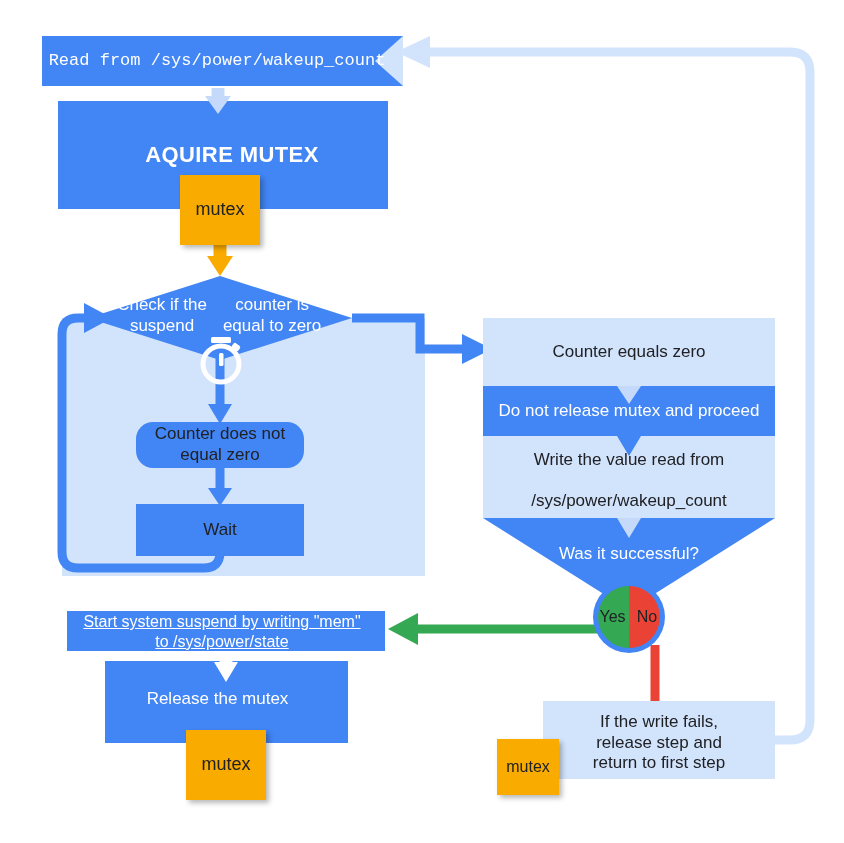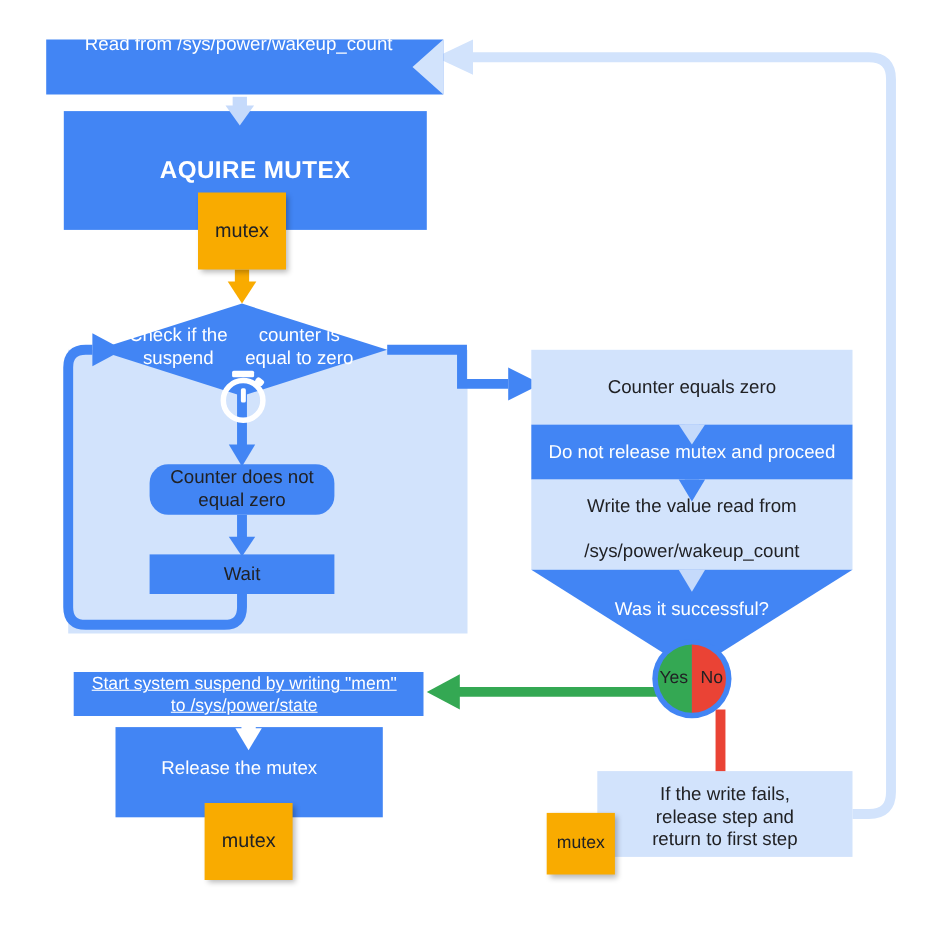--- a/index.html
+++ b/index.html
@@ -118,21 +118,21 @@
     <rect x="543" y="701" width="232" height="78" fill="#D2E3FC"></rect>
 
     <g>
       <rect x="211" y="337" width="20" height="6" rx="1.5" fill="#FFFFFF"></rect>
       <rect x="232" y="344" width="8" height="6" rx="2" fill="#FFFFFF" transform="rotate(38 236 347)"></rect>
       <circle cx="221" cy="364" r="18" fill="none" stroke="#FFFFFF" stroke-width="5"></circle>
       <rect x="219" y="353" width="4.5" height="13" rx="1.5" fill="#FFFFFF"></rect>
     </g>
   </svg>
 
-  <div class="node f17 txt-white" style="left:42px; top:21px; width:350px; height:39px;">
+  <div class="node f17 txt-white" style="left:42px; top:42px; width:350px; height:39px;font-family:Liberation Mono, monospace;">
     <span>Read from /sys/power/wakeup_count</span>
   </div>
 
   <div class="node f22b txt-white" style="left:58px; top:101px; width:348px; height:108px;">
     <span>AQUIRE MUTEX</span>
   </div>
 
   <div class="node f18 txt-dark shadow-box" style="left:180px; top:175px; width:80px; height:70px; background:#F9AB00;">
     <span>mutex</span>
   </div>
@@ -140,21 +140,21 @@
   <div class="node f17 txt-white" style="left:110px; top:292px; width:220px; height:48px; flex-direction:row;">
     <span>Check if the suspend</span>
     <span>counter is equal to zero</span>
   </div>
 
   <div class="node f17 txt-dark" style="left:136px; top:422px; width:168px; height:46px; background:#4285F4; flex-direction:column;border-radius:17px;">
     <span>Counter does not</span>
     <span>equal zero</span>
   </div>
 
-  <div class="node f17 txt-dark" style="left:136px; top:504px; width:168px; height:36px; background:#4285F4;">
+  <div class="node f17 txt-dark" style="left:136px; top:504px; width:168px; height:52px; background:#4285F4;">
     <span>Wait</span>
   </div>
 
   <div class="node f17 txt-dark" style="left:483px; top:318px; width:292px; height:68px;">
     <span>Counter equals zero</span>
   </div>
 
   <div class="node f17 txt-white" style="left:483px; top:386px; width:292px; height:50px;">
     <span>Do not release mutex and proceed</span>
   </div>

